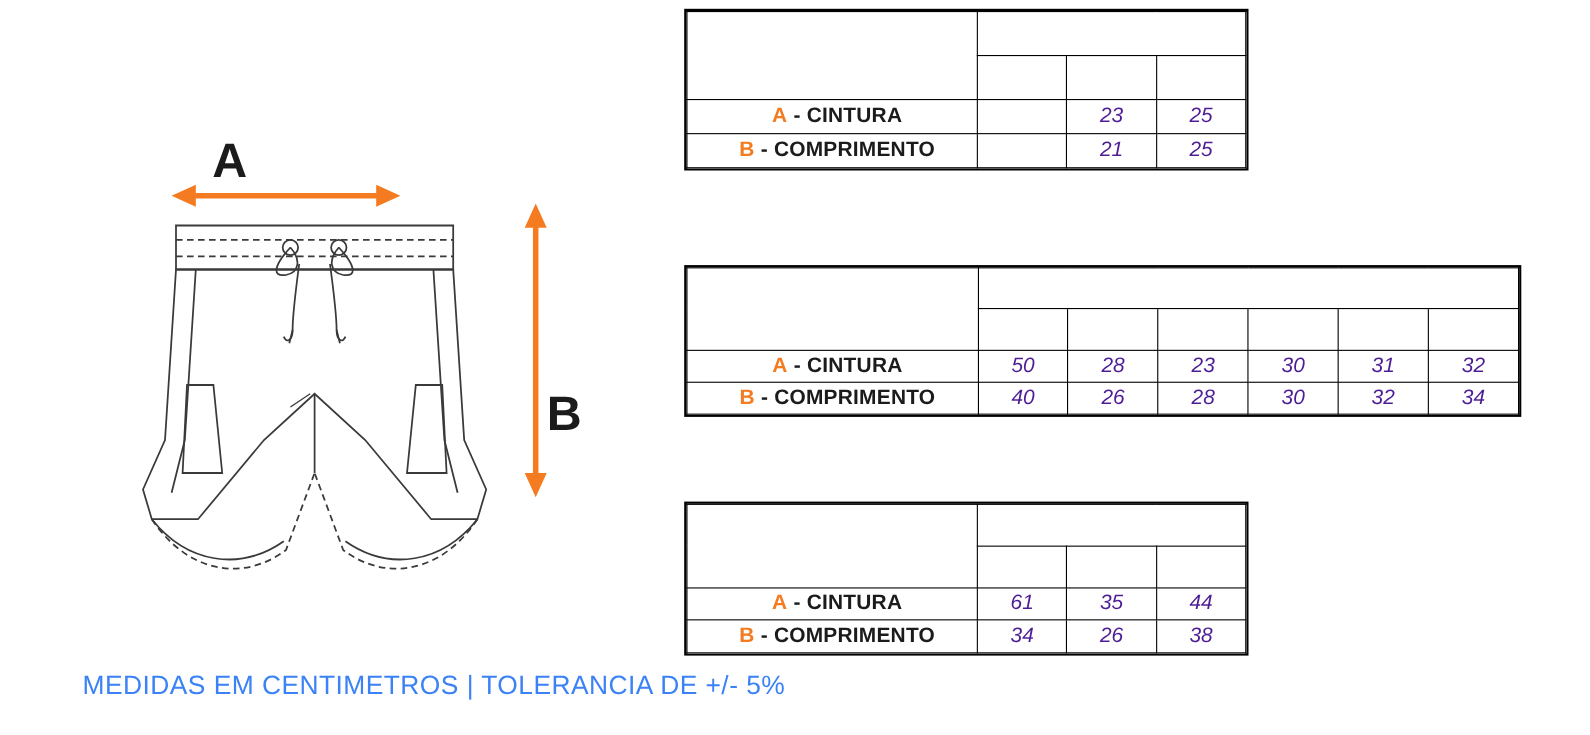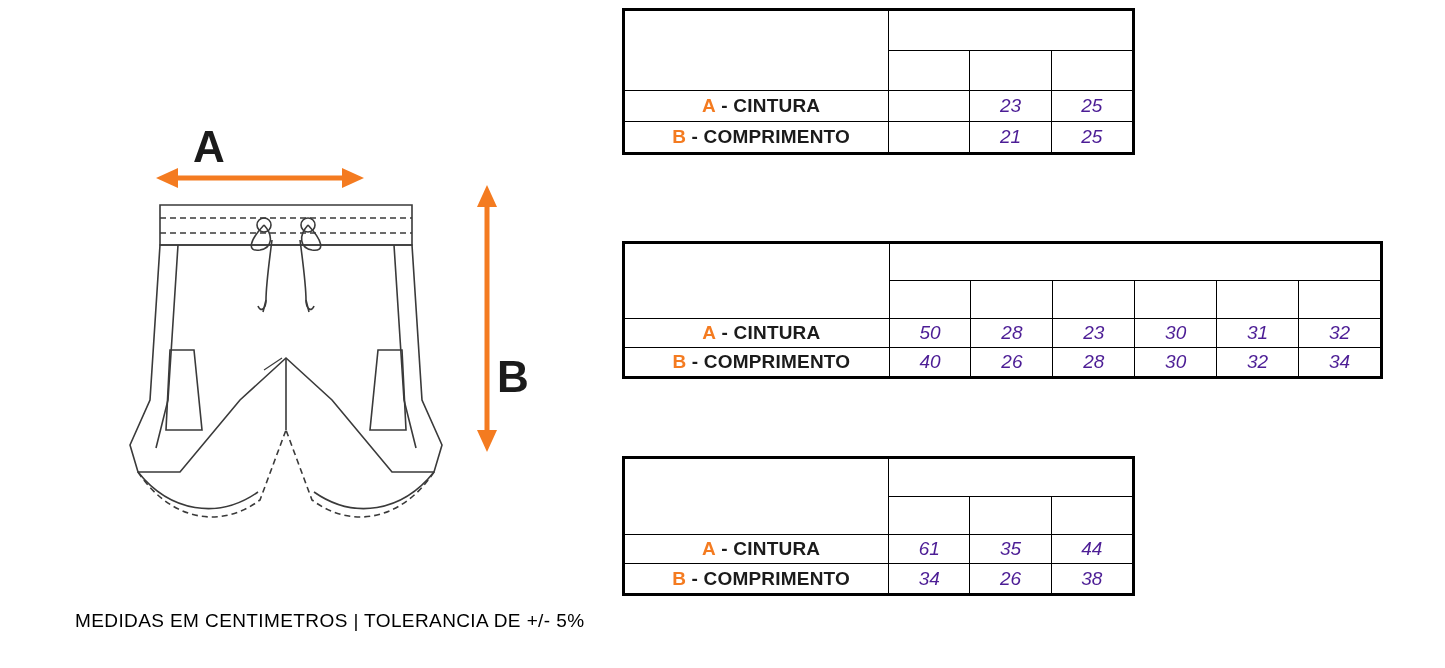--- a/index.html
+++ b/index.html
@@ -34,23 +34,23 @@
     font-family: "Liberation Sans", sans-serif;
   }
   #letter-a { left: 193px; top: 122px; }
   #letter-b { left: 497px; top: 352px; }
 
   
   #footer-note {
     position: absolute;
     left: 75px;
     top: 610px;
-    font-size: 19px;
+    font-size: 24px;
     letter-spacing: .4px;
-    color: #000000;
+    color: #3b82f6;
   }
 
   
   .table-wrap {
     position: absolute;
     border: 2px solid #000;
     box-sizing: border-box;
   }
   table.size-table {
     border-collapse: collapse;

